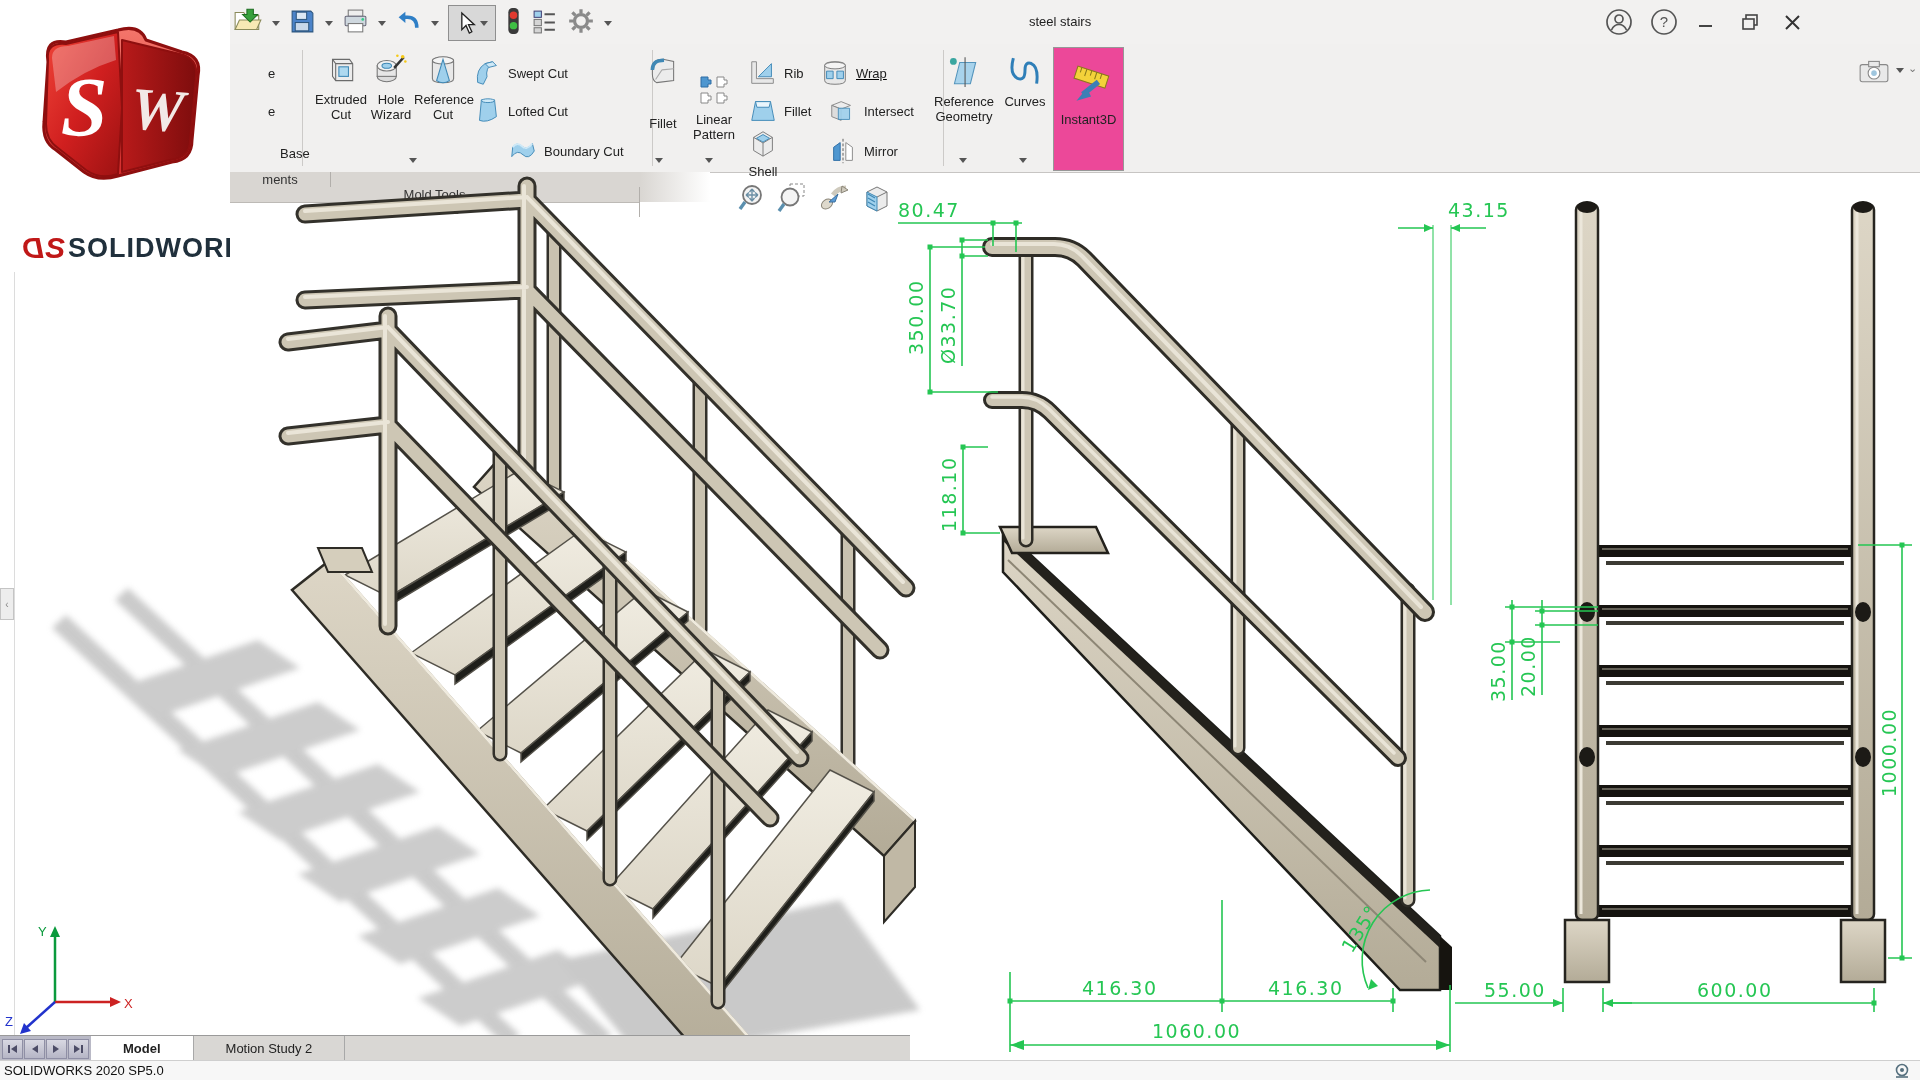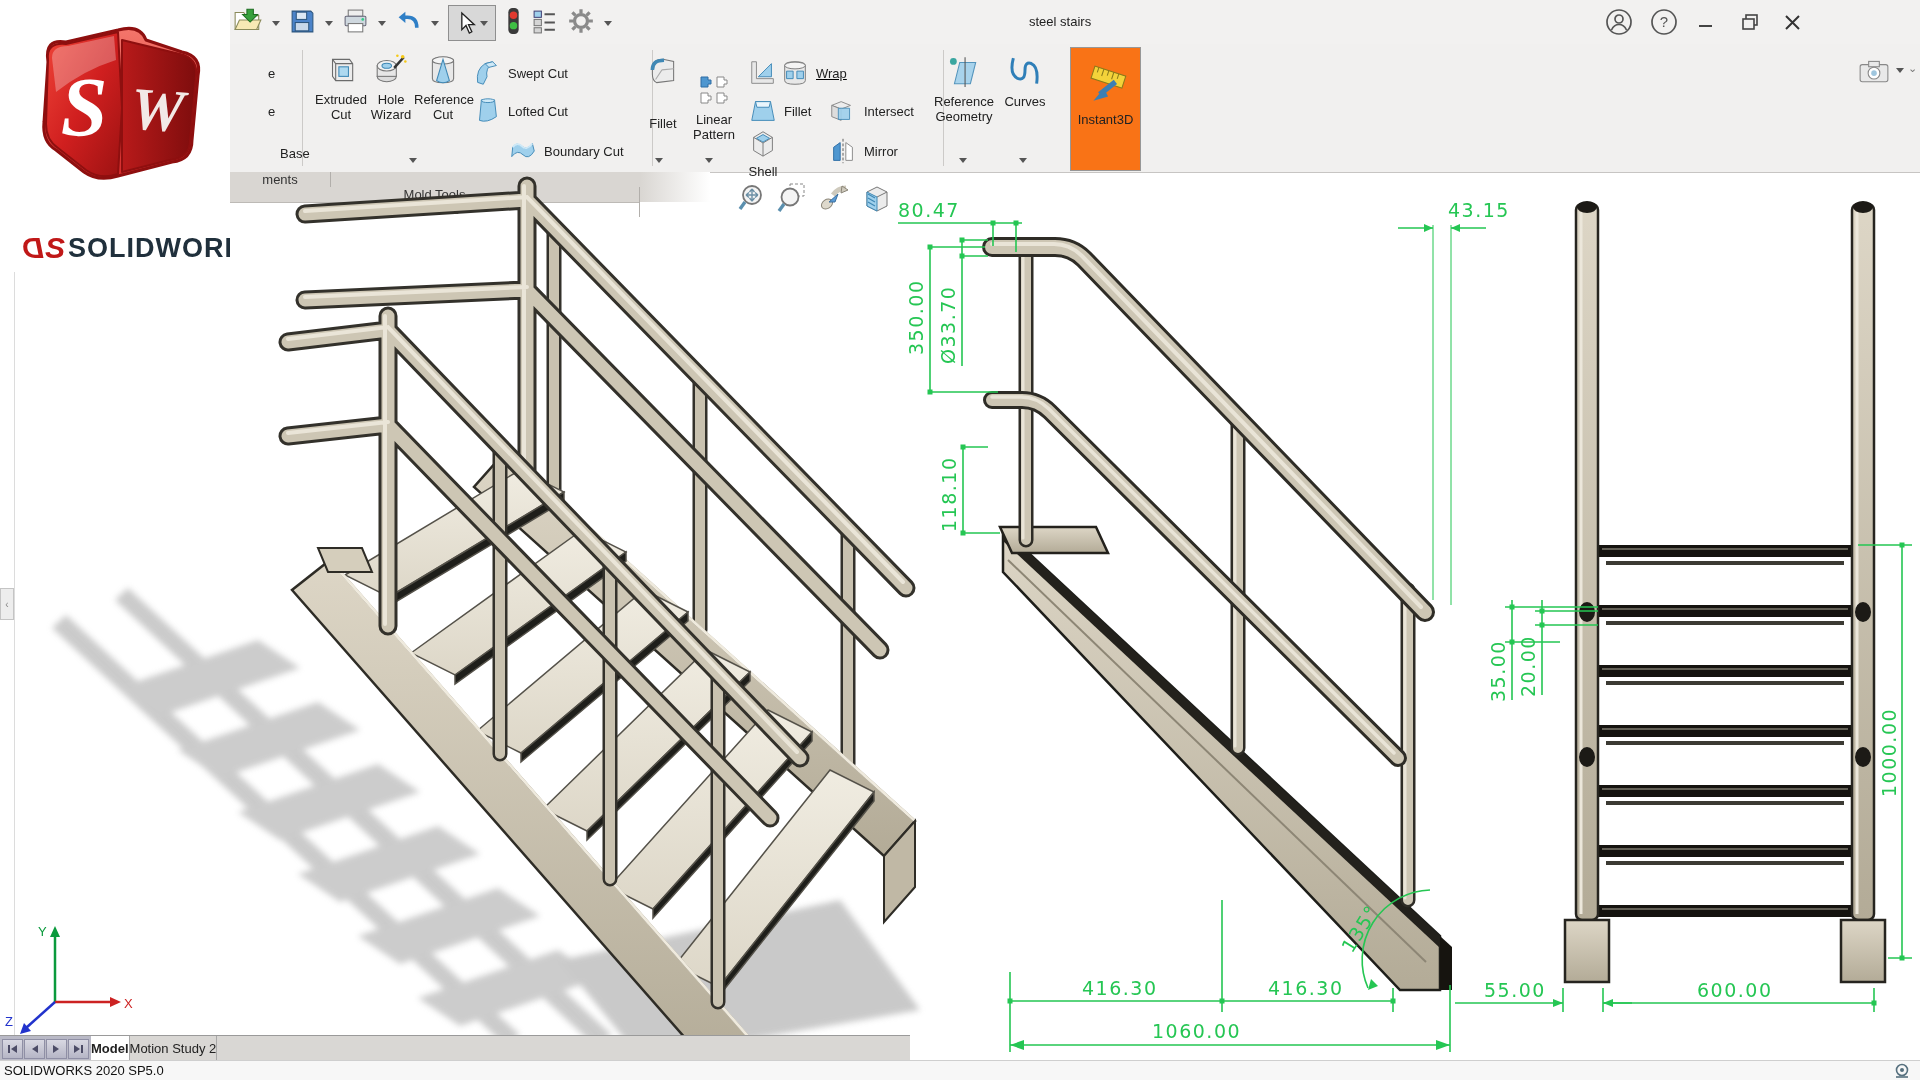--- a/index.html
+++ b/index.html
@@ -10,30 +10,30 @@
   .qa{display:flex;align-items:center;gap:9px;}
   .caret{width:0;height:0;border-left:4px solid transparent;border-right:4px solid transparent;border-top:5px solid #555;display:inline-block;}
   .selbox{width:46px;height:34px;background:#d8d8d8;border:1px solid #8f8f8f;display:flex;align-items:center;justify-content:center;gap:4px;}
   .title-text{font-size:13px;color:#222;}
   .searchbox{display:flex;align-items:center;width:313px;height:28px;background:#fff;border:1px solid #b5b5b5;padding:0 6px;gap:8px;}
   .search-val{font-size:13px;color:#555;flex:1;}
   .winbtn{width:28px;height:28px;display:flex;align-items:center;justify-content:center;color:#444;}
   .rlabel{font-size:13px;color:#222;text-align:center;line-height:15px;}
   .rrow{display:flex;align-items:center;gap:6px;}
   .sep{width:1px;background:#cccac8;position:absolute;top:6px;height:116px;}
-  .instant{border:1px solid #979797;background:#f97316;margin-left:17px;}
+  .instant{border:1px solid #979797;background:#ec4899;}
   .tabstrip{left:230px;top:172px;width:410px;height:30px;background:#d9d6d2;border-bottom:1px solid #bdbab6;display:flex;flex-direction:column;}
   .tabcell{height:100%;display:flex;align-items:center;justify-content:center;font-size:13px;color:#333;border-right:1px solid #b2afab;padding:0 14px;}
   .fade{left:640px;top:172px;width:70px;height:30px;background:linear-gradient(90deg,#d9d6d2,#ffffff);}
   .headsup{left:736px;top:182px;display:flex;gap:11px;align-items:center;}
   .logo{left:0;top:0;width:230px;height:272px;background:#fff;}
   .bottombar{left:0;top:1035px;width:910px;height:25px;background:#d9d7d4;border-top:1px solid #9a9a9a;display:flex;align-items:stretch;}
   .navbtns{display:flex;align-items:center;gap:1px;background:#b9b9c6;padding:0 2px;}
   .navbtn{width:19px;height:18px;background:linear-gradient(#d8d8e2,#b6b6c6);border:1px solid #8f8fa5;display:flex;align-items:center;justify-content:center;}
-  .mtab{display:flex;align-items:center;justify-content:center;font-size:13px;color:#222;border-right:1px solid #a8a8a8;padding:0 0;}
+  .mtab{display:flex;align-items:center;justify-content:center;font-size:13px;color:#222;border-right:1px solid #a8a8a8;padding:0 32px;}
   .statusbar{left:0;top:1060px;width:1920px;height:20px;background:#f7f7f7;border-top:1px solid #cfcfcf;}
   .status-text{position:absolute;left:4px;top:2px;font-size:13px;color:#111;}
   .dimtxt{font-family:"DejaVu Sans",sans-serif;font-size:19px;fill:#25c653;letter-spacing:1.5px;}
   .grn{stroke:#25c653;stroke-width:1.6;fill:none;}
   .grnthin{stroke:#25c653;stroke-width:1;fill:none;}
   .sq{fill:#25c653;}
   .leftstrip{left:0;top:588px;width:12px;height:30px;background:#ededed;border:1px solid #c4c4c4;display:flex;align-items:center;justify-content:center;color:#888;font-size:10px;}
 </style>
 </head>
 <body>
@@ -218,21 +218,21 @@
   </div>
   <div class="abs rrow" style="left:748px;top:84px;flex-direction:column;">
     <svg width="30" height="30" viewBox="0 0 32 32">
         <path d="M6 10 L16 4 L26 10 L26 24 L16 30 L6 24 Z" fill="#ececec" stroke="#777"></path>
         <path d="M6 10 L16 16 L26 10 M16 16 L16 30" fill="none" stroke="#777"></path>
         <path d="M9 11 L16 15 L23 11 L16 7 Z" fill="#9fd0ec" stroke="#3f88b5"></path>
       </svg>
     <span class="rlabel">Shell</span>
   </div>
 
-  <div class="abs rrow" style="left:780px;top:14px;text-decoration:underline;">
+  <div class="abs rrow" style="left:820px;top:14px;text-decoration:underline;">
     <svg width="30" height="30" viewBox="0 0 32 32">
         <path d="M5 8 Q5 4 16 4 Q27 4 27 8 L27 24 Q27 28 16 28 Q5 28 5 24 Z" fill="#e8e8e8" stroke="#777"></path>
         <ellipse cx="16" cy="8" rx="11" ry="3.6" fill="#f4f4f4" stroke="#777"></ellipse>
         <path d="M7 14 h7 v8 h-7 z M18 14 h7 v8 h-7 z" fill="#9fd0ec" stroke="#3f88b5"></path>
       </svg>
     <span class="rlabel">Wrap</span>
   </div>
   <div class="abs rrow" style="left:828px;top:52px;">
     <svg width="30" height="30" viewBox="0 0 32 32">
         <path d="M4 10 L14 6 L24 10 L14 14 Z" fill="#ececec" stroke="#888"></path>

